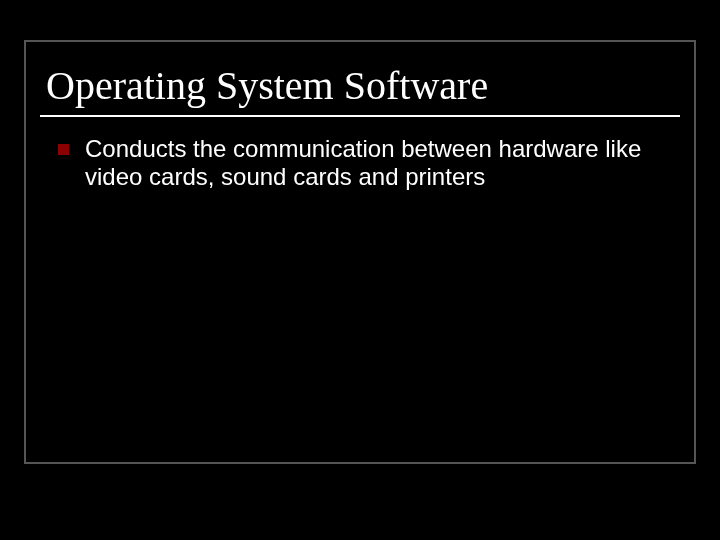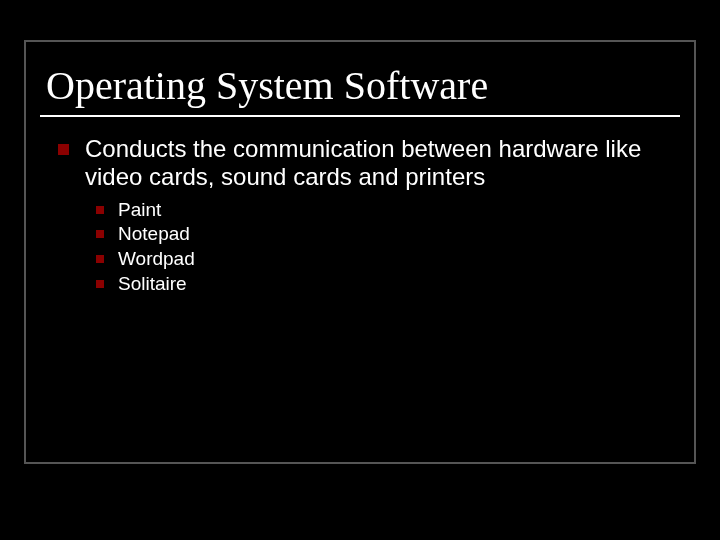--- a/index.html
+++ b/index.html
@@ -95,32 +95,14 @@
   <div class="title">Operating System Software</div>
   <div class="underline"></div>
 
   <ul class="bullets">
     <li>
       <span class="bullet-icon"></span>
       <span class="bullet-text">Conducts the communication between hardware like video cards, sound cards and printers</span>
     </li>
   </ul>
 
-  <ul class="sub-bullets">
-    <li>
-      <span class="sub-bullet-icon"></span>
-      <span class="bullet-text">Paint</span>
-    </li>
-    <li>
-      <span class="sub-bullet-icon"></span>
-      <span class="bullet-text">Notepad</span>
-    </li>
-    <li>
-      <span class="sub-bullet-icon"></span>
-      <span class="bullet-text">Wordpad</span>
-    </li>
-    <li>
-      <span class="sub-bullet-icon"></span>
-      <span class="bullet-text">Solitaire</span>
-    </li>
-  </ul>
 
 </div>
 
 </body></html>

